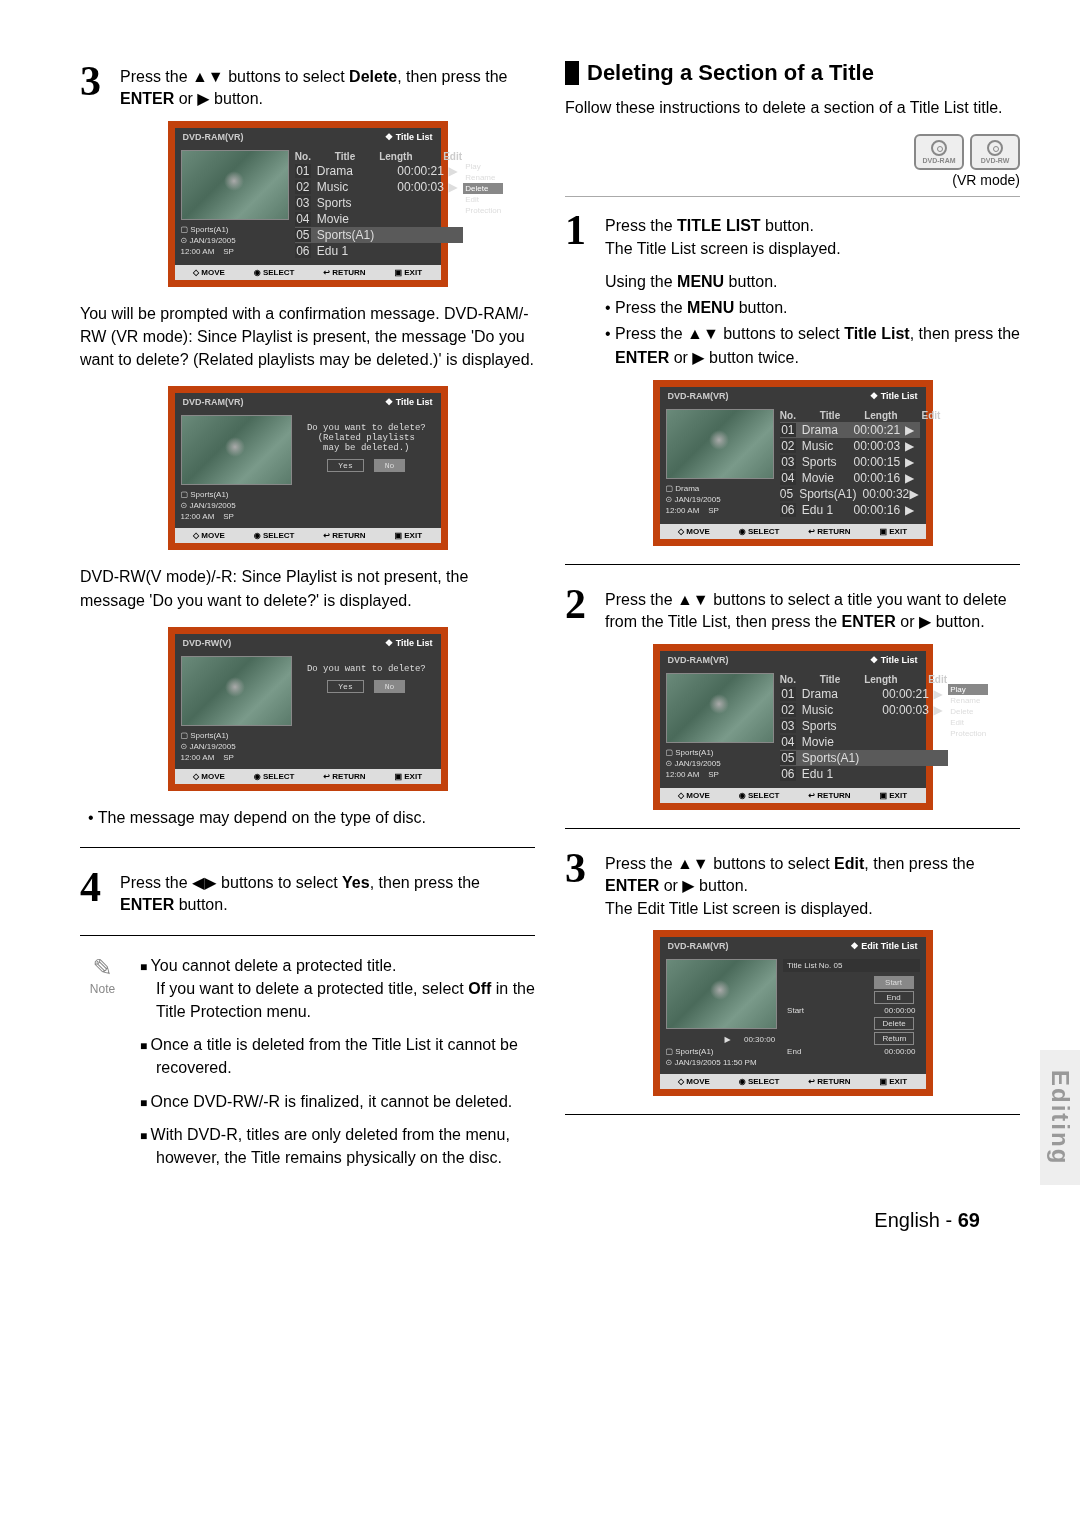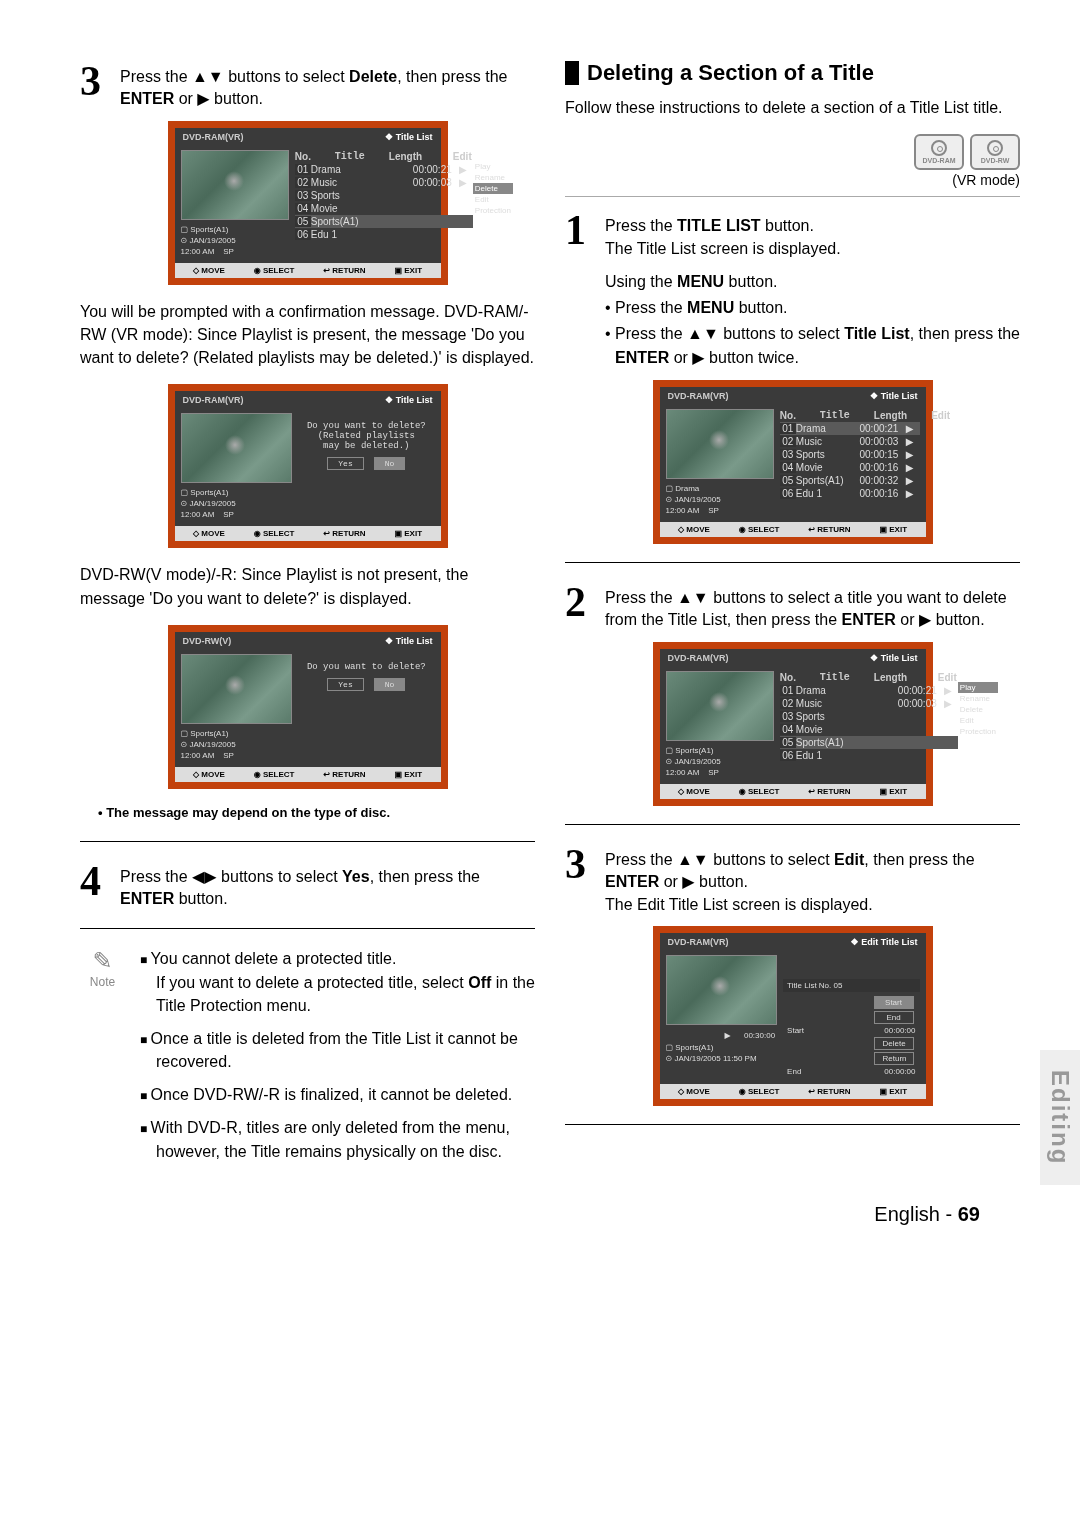--- a/index.html
+++ b/index.html
@@ -15,31 +15,31 @@
   .osd { width: 280px; background: #3a3a3a; border: 7px solid #c2410c; margin: 10px auto 15px; font-size: 9px; color: #fff; }
   .osd-hdr { display: flex; justify-content: space-between; padding: 4px 8px; font-weight: bold; color: #ccc; }
   .osd-hdr .ttl { color: #fff; }
   .osd-body { display: flex; gap: 6px; padding: 4px 6px 6px; }
   .osd-left { width: 45%; }
   .osd-preview { height: 70px; background: linear-gradient(135deg,#6a8a7a 0%,#4a6a5a 40%,#7a9a8a 70%,#5a7a6a 100%); border: 1px solid #888; margin-bottom: 4px; position: relative; }
   .osd-preview::after { content:""; position:absolute; left:40%; top:30%; width:20px; height:20px; background:radial-gradient(circle,#aaa 0%,transparent 70%); }
   .osd-info div { padding: 1px 0; color: #ddd; font-size: 8px; }
   .osd-right { width: 55%; }
   .tblhdr { display: flex; font-weight: bold; font-size: 10px; padding: 1px 0; color: #ccc; gap: 24px; }
-  .tblhdr .c1{width:16px;} .tblhdr .c2{flex:1;font-family:Liberation Mono, monospace;} .tblhdr .c3{width:40px;} .tblhdr .c4{width:20px;}
-  .trow { display: flex; font-size: 10px; padding: 1px 0; color: #ddd; }
+  .tblhdr .c1{width:16px;} .tblhdr .c2{flex:1;} .tblhdr .c3{width:40px;} .tblhdr .c4{width:20px;}
+  .trow { display: flex; font-size: 12px; padding: 1px 0; color: #ddd; gap: 6px; }
   .trow .c1{width:16px;background:#333;text-align:center;} .trow .c2{flex:1;} .trow .c3{width:40px;} .trow .c4{width:20px;text-align:center;}
   .hl { background:#5a5a5a; }
   .menu-col { width:45px; font-size:8px; }
   .menu-col div { padding:1px 2px; color:#ddd; }
   .menu-col .mhl { background:#888; color:#fff; }
   .osd-ftr { background:#ddd; color:#000; display:flex; justify-content:space-around; padding:3px 4px; font-size:8px; font-weight:bold; }
   .osd-ftr span::before { content:""; }
   .para { font-size: 16px; line-height: 1.45; margin: 10px 0 15px; }
-  .bullet { font-size: 13px; line-height: 1.45; margin: 4px 18px; padding-left: 10px; text-indent: -10px; font-weight: bold; }
+  .bullet { font-size: 16px; line-height: 1.45; margin: 4px 8px; padding-left: 10px; text-indent: -10px; }
   .divider { border: none; border-top: 1px solid #000; margin: 18px 0; }
   .divider-light { border: none; border-top: 1px solid #aaa; margin: 8px 0 12px; }
   .confirm-box { text-align:center; padding: 8px 4px; font-size:9px; color:#ddd;font-family:Liberation Mono, monospace; }
   .yn { display:flex; justify-content:center; gap:10px; margin-top:6px; }
   .yn div { border:1px solid #888; padding:1px 10px; font-size:8px; }
   .yn .sel { background:#888; }
   .note-block { display:flex; gap:15px; margin-top:10px; }
   .note-icon { width:45px; text-align:center; color:#888; font-size:12px; }
   .note-icon .nb { font-size:24px; }
   .note-body { flex:1; }
@@ -49,21 +49,21 @@
   .sec-title .bar { width:14px; height:24px; background:#000; }
   .sec-title h2 { font-size:22px; font-weight:bold; }
   .disc-icons { display:flex; justify-content:flex-end; gap:6px; margin:6px 0 2px; }
   .disc { width:50px; height:36px; border:2px solid #888; border-radius:6px; display:flex; flex-direction:column; align-items:center; justify-content:center; font-size:7px; font-weight:bold; color:#888; background:#eee; }
   .disc .circ { width:16px; height:16px; border:2px solid #888; border-radius:50%; margin-bottom:1px; position:relative; }
   .disc .circ::after{content:"";position:absolute;left:4px;top:4px;width:4px;height:4px;border:1px solid #888;border-radius:50%;}
   .vr-mode { text-align:right; font-size:14px; margin-bottom:6px; }
   .side-tab { position:absolute; right:0; top:1050px; writing-mode:vertical-rl; font-size:24px; font-weight:bold; color:#999; letter-spacing:2px; background:#eee; padding:20px 6px; }
   .footer { text-align:right; font-size:20px; margin-top:30px; padding-right:40px; }
   .footer b { font-weight:bold; }
-  .edit-osd .osd-right { display:flex; flex-direction:column;margin-top:24px; }
+  .edit-osd .osd-right { display:flex; flex-direction:column; }
   .edit-hdr { background:#333; padding:2px 4px; font-size:8px; color:#ddd; margin-bottom:4px; }
   .ebtns { display:flex; flex-direction:column; gap:2px; align-items:flex-end; padding-right:6px; }
   .ebtn { border:1px solid #888; padding:1px 8px; font-size:8px; color:#ddd; text-align:center; width:40px; }
   .ebtn.hl { background:#888; }
   .timerow { display:flex; justify-content:space-between; font-size:8px; color:#ddd; padding:2px 4px; }
   .using-menu { font-size:16px; line-height:1.5; margin:10px 0; }
   .using-menu .bi { padding-left:10px; text-indent:-10px; margin:2px 0; }
 </style>
 </head>
 <body>

